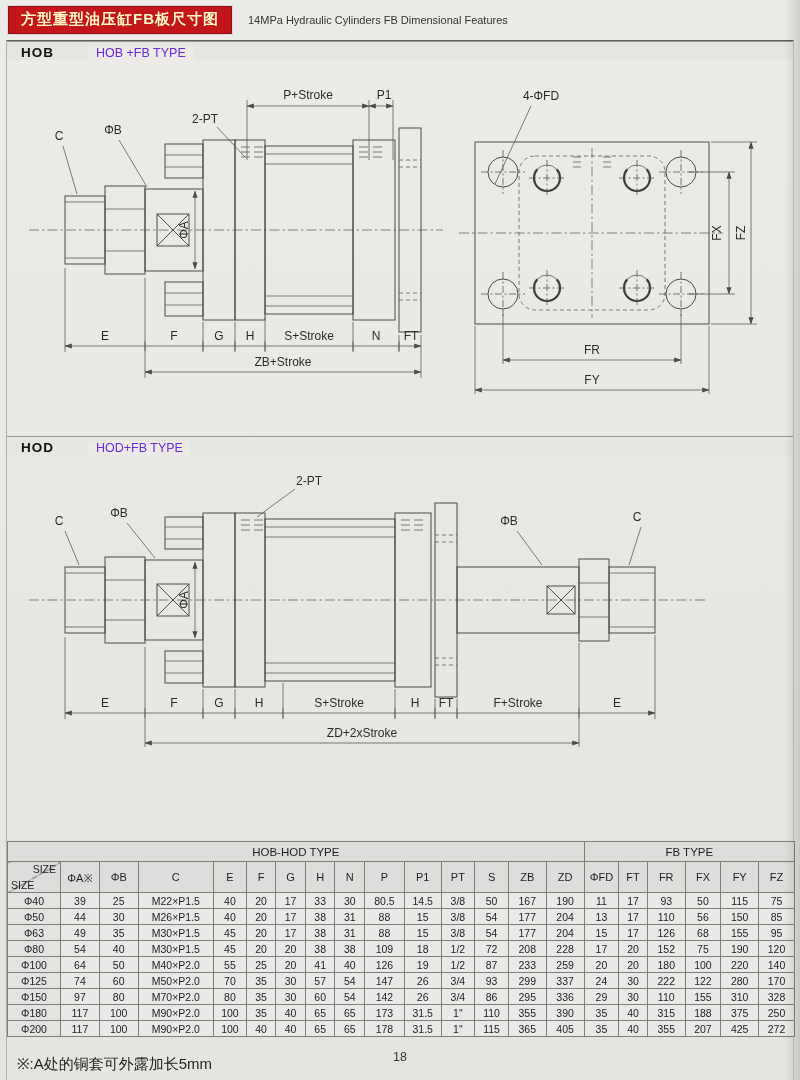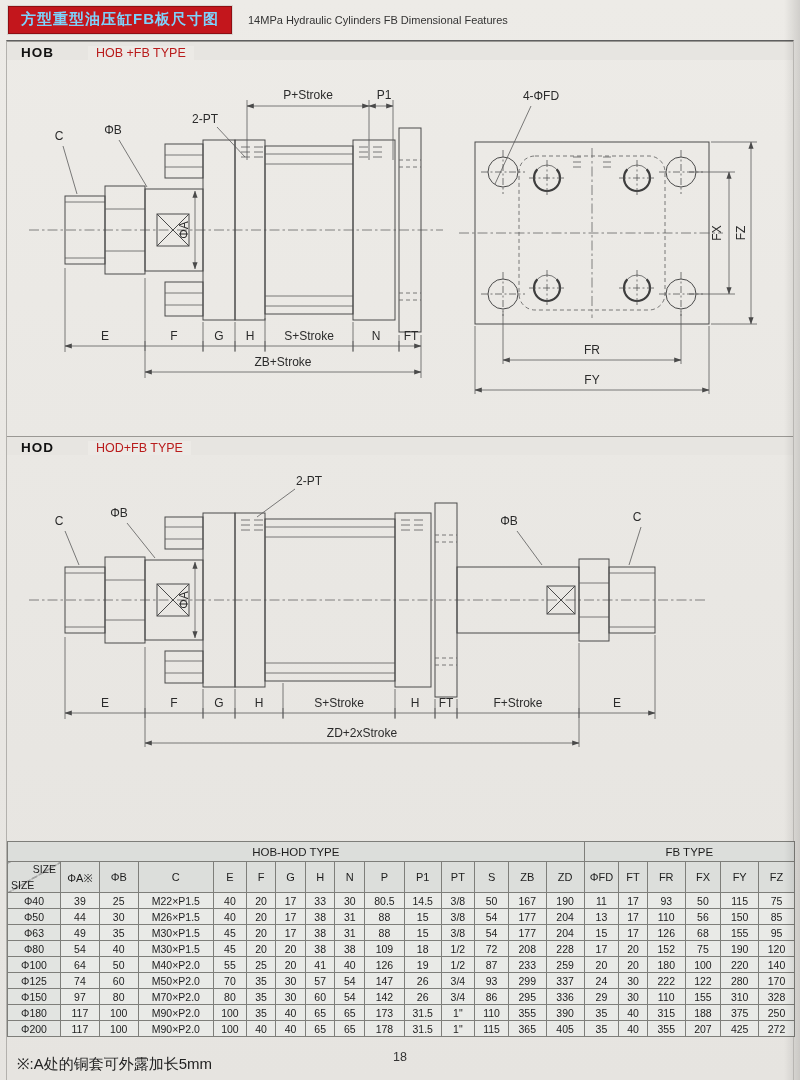--- a/index.html
+++ b/index.html
@@ -9,35 +9,35 @@
     font-family:"Liberation Sans", sans-serif; color:#222;
   }
   .page::after {
     content:""; position:absolute; top:0; right:0; width:16px; height:100%;
     background:linear-gradient(to right, rgba(0,0,0,0), rgba(0,0,0,0.12)); pointer-events:none;
   }
   
   .header { display:flex; align-items:center; height:34px; padding-top:3px; }
   .red-box {
     margin-left:8px; background:#c3161c; border:1px solid #8e0e12;
-    color:#7dd3fc; font-weight:bold; font-size:15px; letter-spacing:1px;
+    color:#fef9c3; font-weight:bold; font-size:15px; letter-spacing:1px;
     padding:3px 12px 4px 12px; box-shadow:0 0 0 1px #d8d6d2;
   }
   .title-en { margin-left:16px; font-size:11px; color:#333; }
   
   .content {
     margin:3px 6px 0 6px; border-top:1.5px solid #5f5f5f;
     border-left:1px solid #b3b1ad; border-right:1px solid #c6c4c0;
   }
   .section-bar {
     display:flex; align-items:flex-end; gap:34px; height:18px;
     background:#e7e5e1; border-top:1px solid #9a9894; padding-left:14px;
   }
   .sec-code { font-size:13.5px; font-weight:bold; letter-spacing:1px; color:#111; }
-  .sec-label { font-size:12.5px; color:#b91c1c; background:#eceae6; padding:0 8px; }
+  .sec-label { font-size:12.5px; color:#6d28d9; background:#eceae6; padding:0 8px; }
   .section-bar.second { margin-top:16px; }
   
   svg { display:block; }
   svg text { font-family:"Liberation Sans", sans-serif; font-size:12px; fill:#2b2b2b; }
   .ln  { fill:none; stroke:#4a4a4a; stroke-width:1; }
   .thin{ fill:none; stroke:#5a5a5a; stroke-width:0.8; }
   .cl  { fill:none; stroke:#666; stroke-width:0.8; stroke-dasharray:10 3 2.5 3; }
   .chl { fill:none; stroke:#555; stroke-width:0.8; stroke-dasharray:7 2.5 2 2.5; }
   .dsh { stroke-dasharray:4 3; }
   .arc { fill:none; stroke:#3e3e3e; stroke-width:2.2; stroke-dasharray:60 21.7; stroke-dashoffset:10; }

